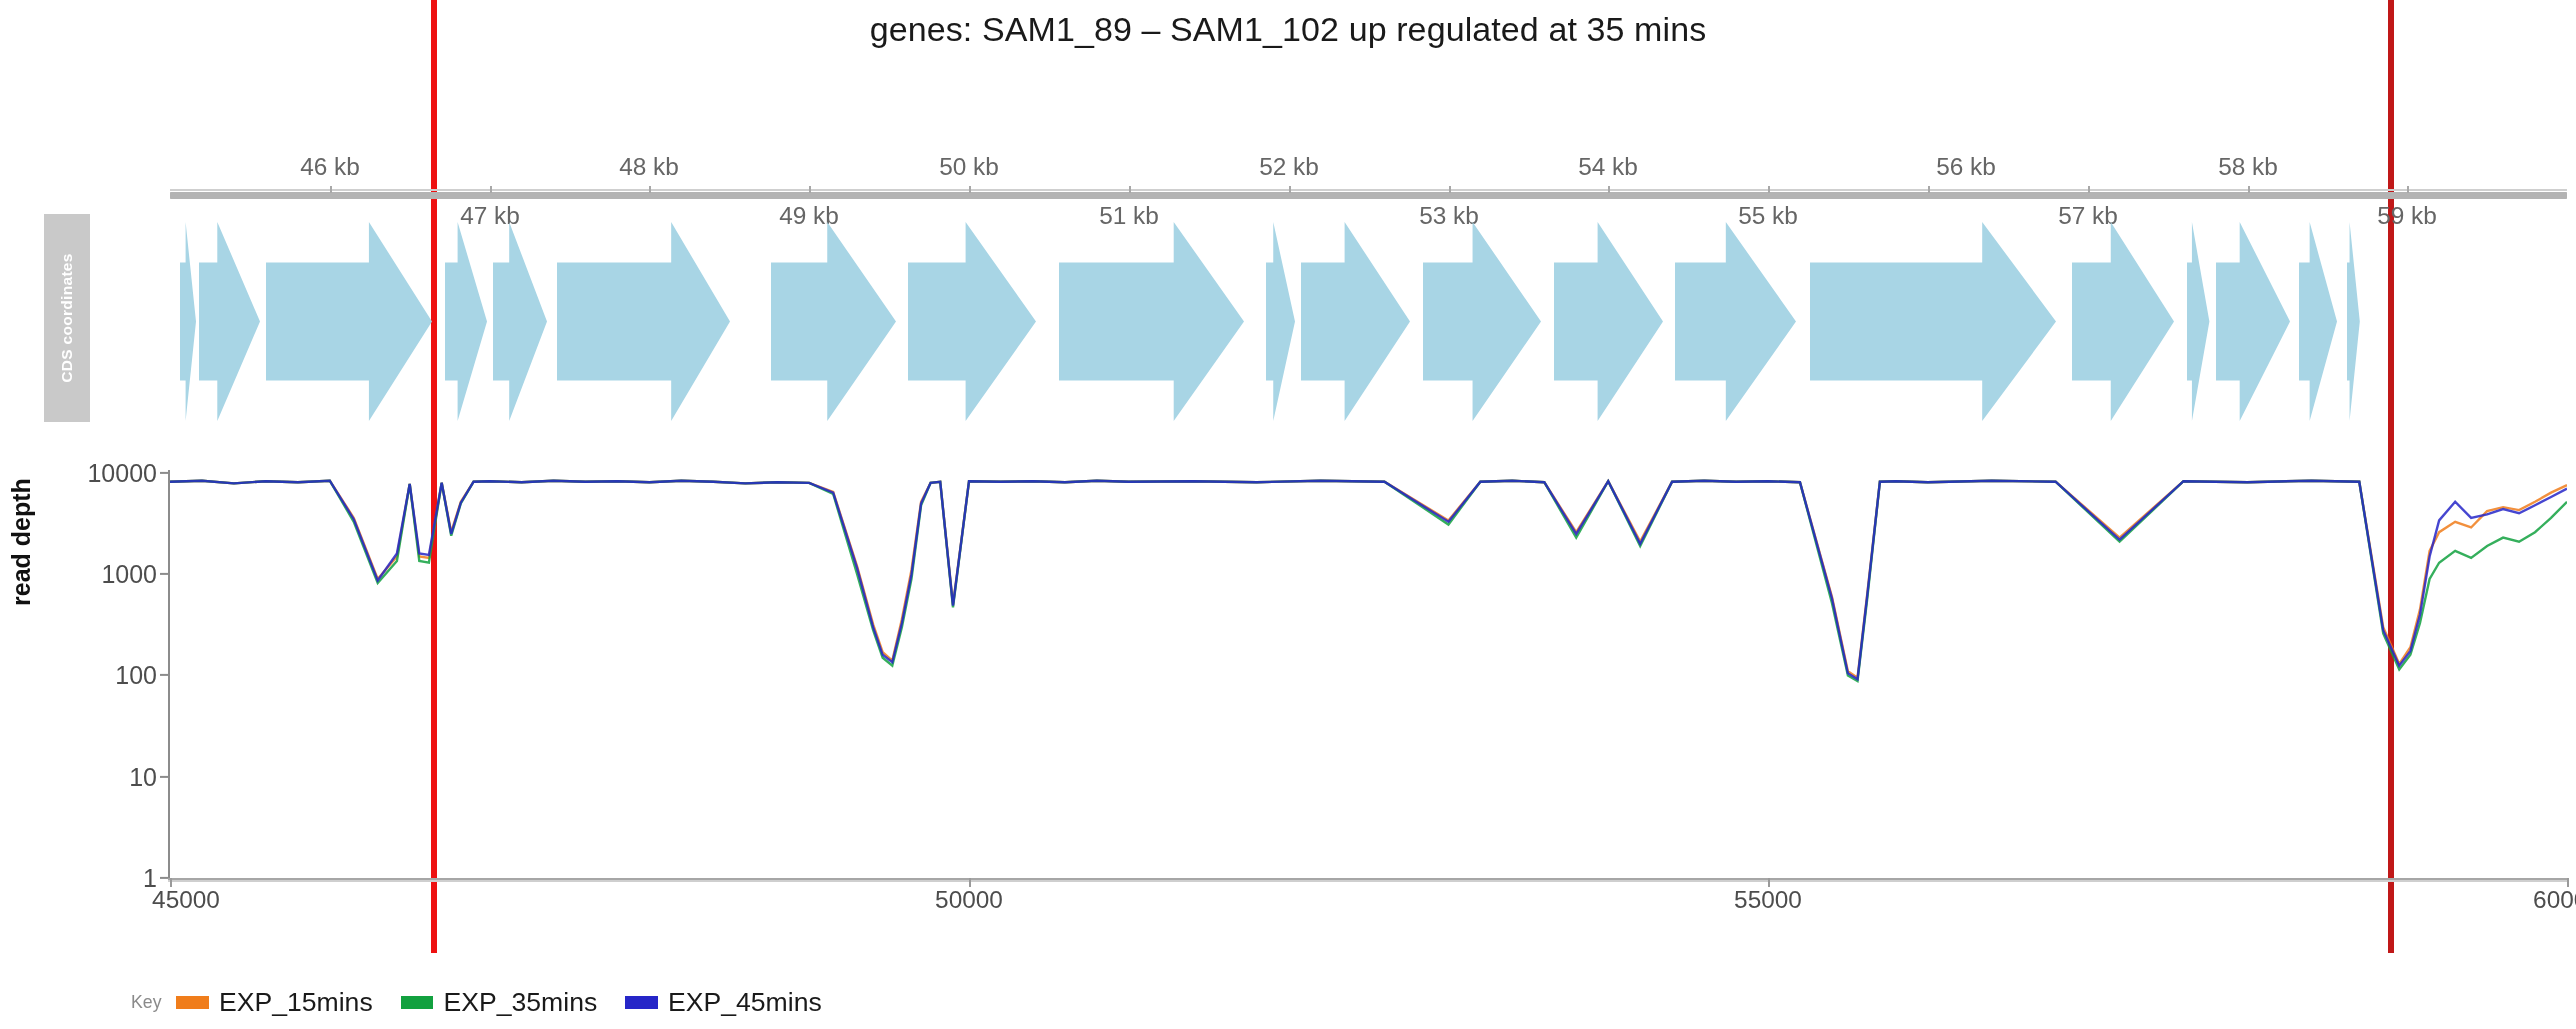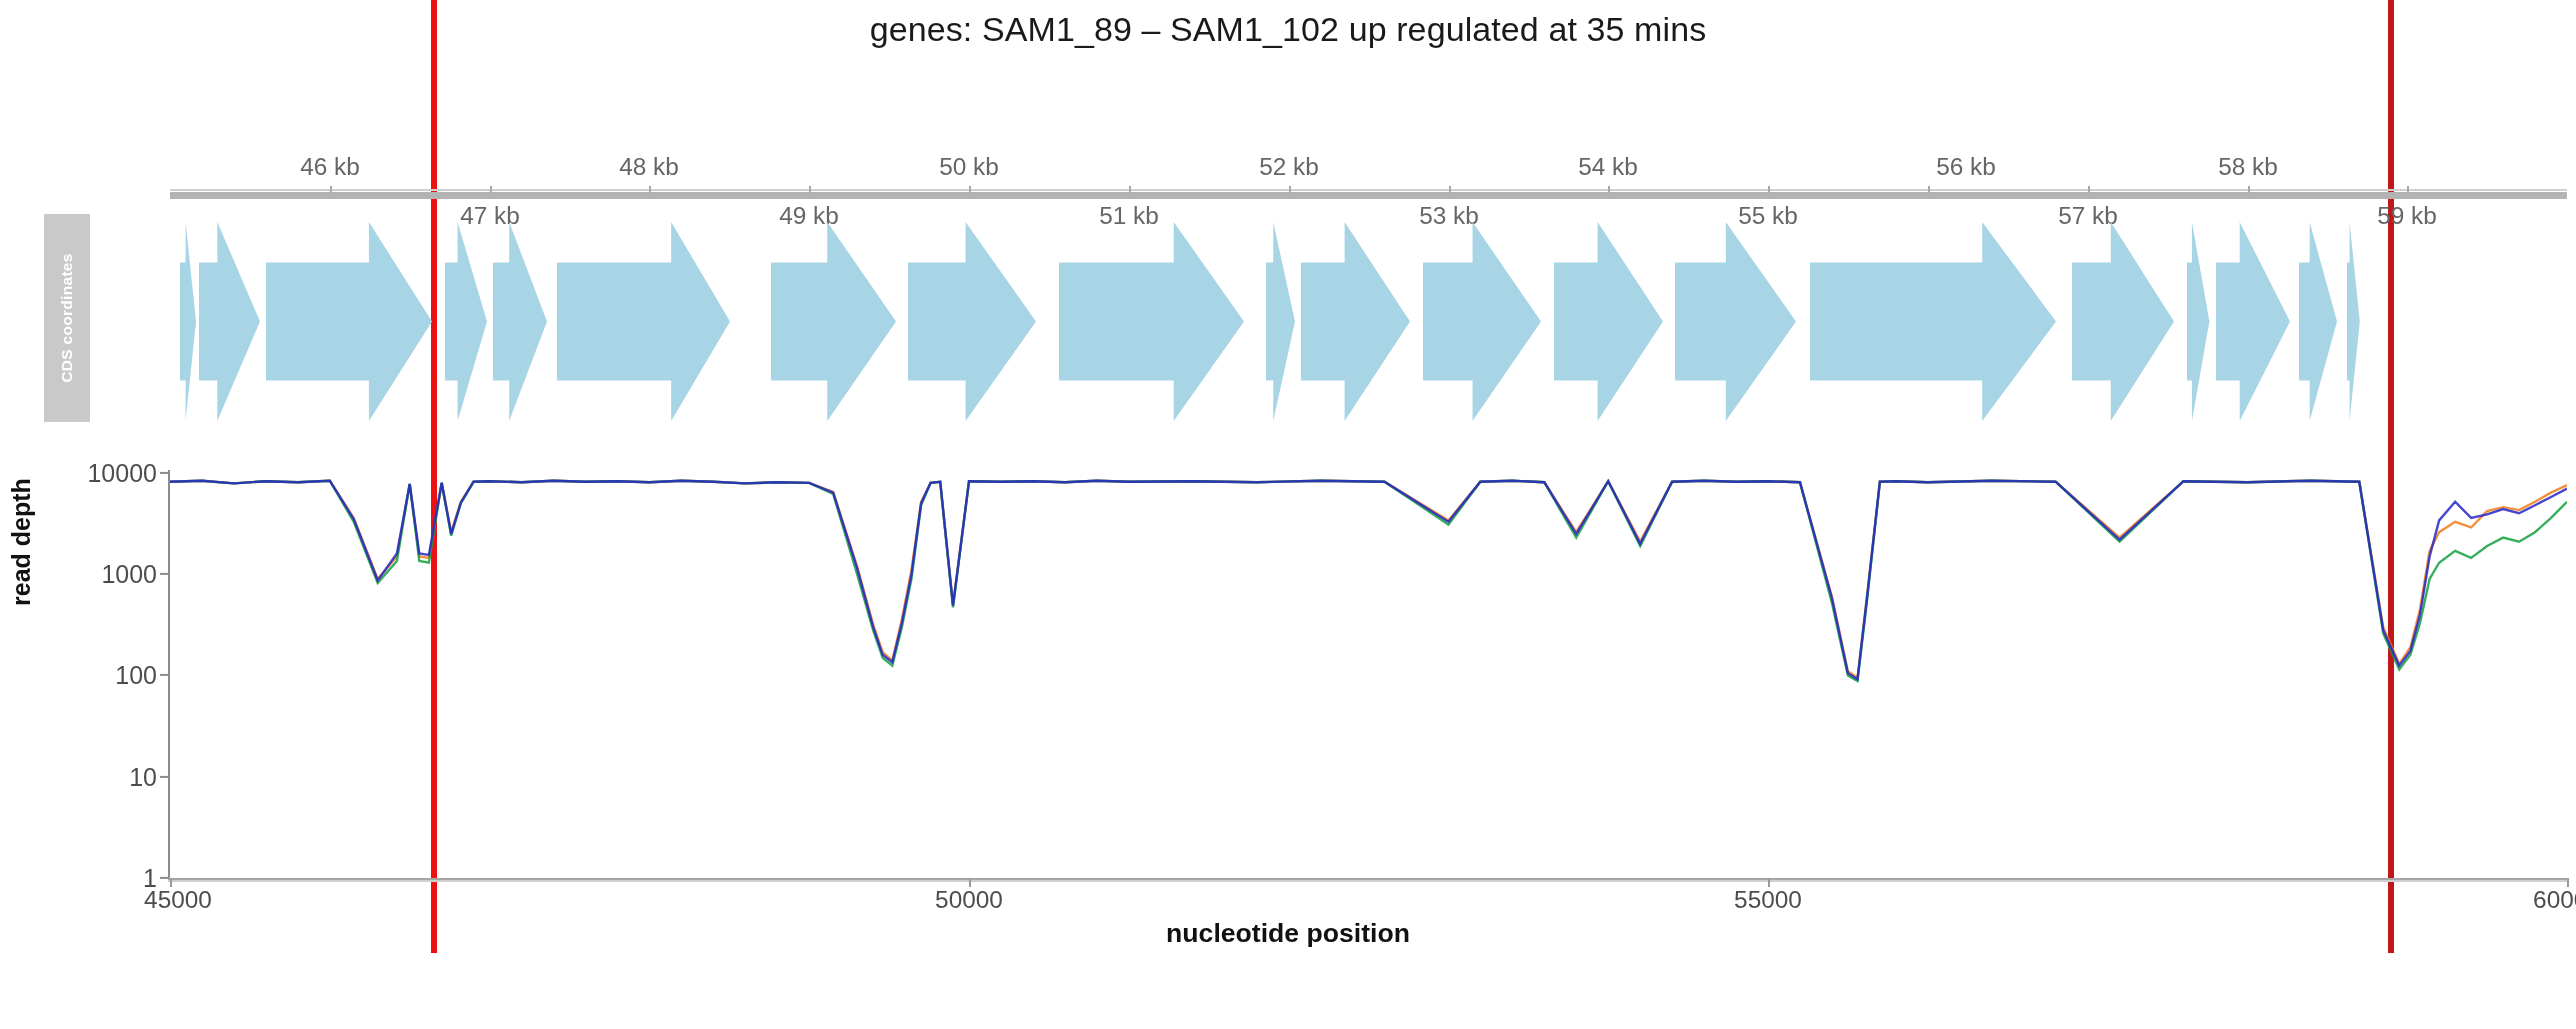--- a/index.html
+++ b/index.html
@@ -227,24 +227,38 @@
         <div class="ytick" style="top: 202px;">100</div>
         <div class="ytickmark" style="top: 202px;"></div>
         <div class="ytick" style="top: 101px;">1000</div>
         <div class="ytickmark" style="top: 101px;"></div>
         <div class="ytick" style="top: 0px;">10000</div>
         <div class="ytickmark" style="top: 0px;"></div>
       </div>
   </div>
   <div class="axis-x"></div>
   <div id="xticks"></div>
-  <div class="xlabel">nucleotide position</div>
-
-
-<div class="xtick" style="left: 178px; text-align: right;">45000</div>
+
+  <div class="legend" id="legend">
+    <span class="key">Key</span>
+  <div class="item">
+        <span class="swatch" style="background: rgb(240, 125, 27);"></span>
+        <span class="lt">EXP_15mins</span>
+      </div>
+      <div class="item">
+        <span class="swatch" style="background: rgb(18, 161, 63);"></span>
+        <span class="lt">EXP_35mins</span>
+      </div>
+      <div class="item">
+        <span class="swatch" style="background: rgb(38, 38, 200);"></span>
+        <span class="lt">EXP_45mins</span>
+      </div>
+    </div>
+
+<div class="xtick" style="left: 186px; text-align: right;">45000</div>
     <div class="xtickmark" style="left: 170px;"></div>
     <div class="xtick" style="left: 969px;">50000</div>
     <div class="xtickmark" style="left: 969px;"></div>
     <div class="xtick" style="left: 1768px;">55000</div>
     <div class="xtickmark" style="left: 1768px;"></div>
     <div class="xtick" style="left: 2567px;">60000</div>
     <div class="xtickmark" style="left: 2567px;"></div>
   </div>
 
 

